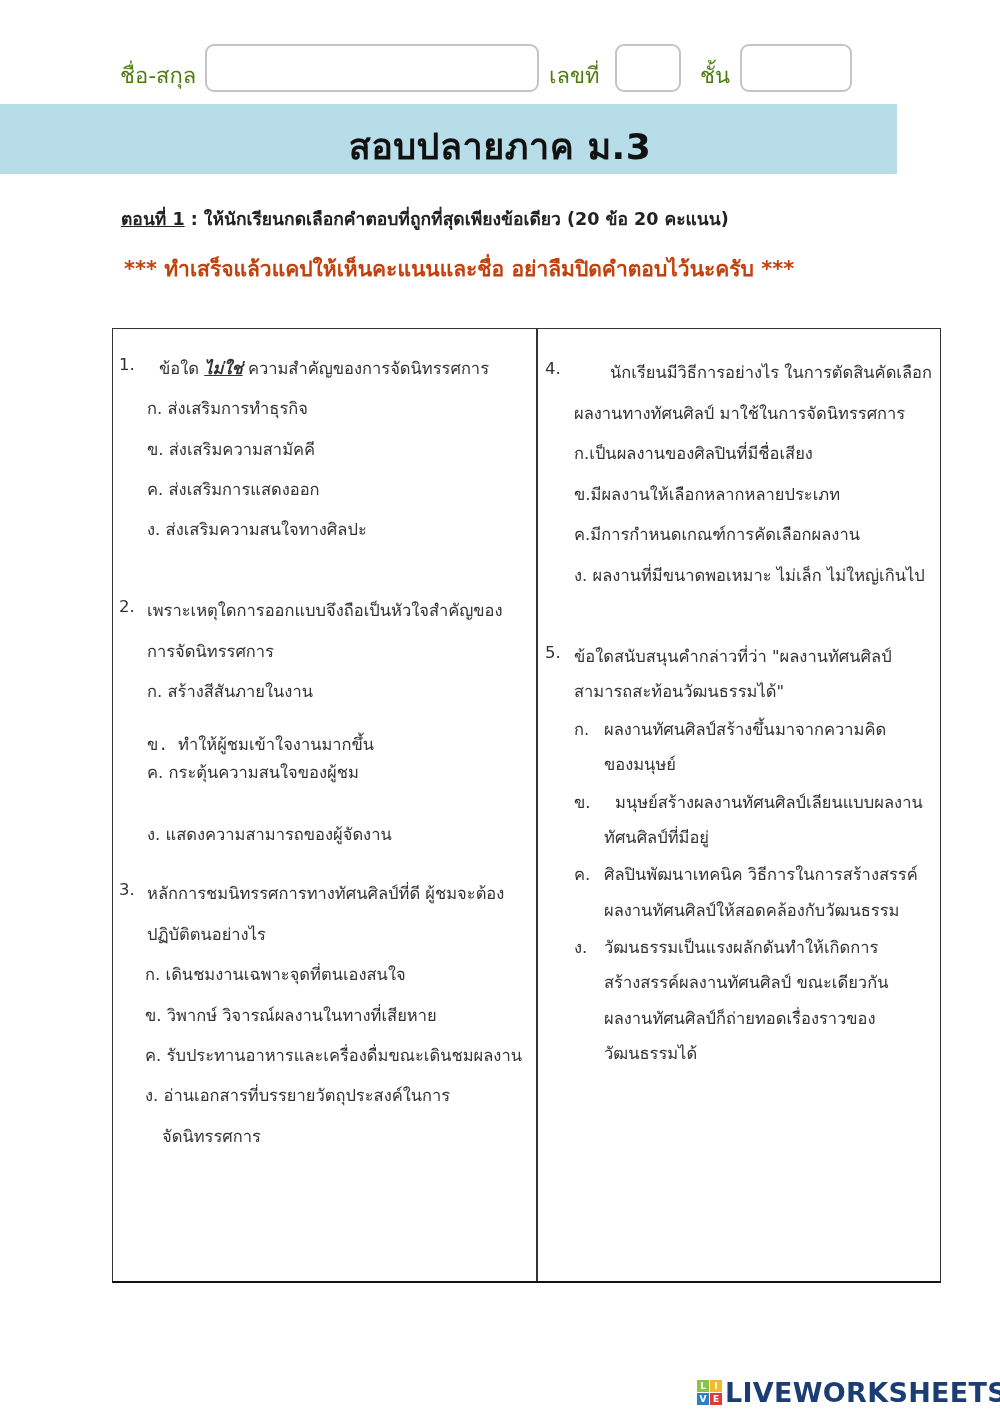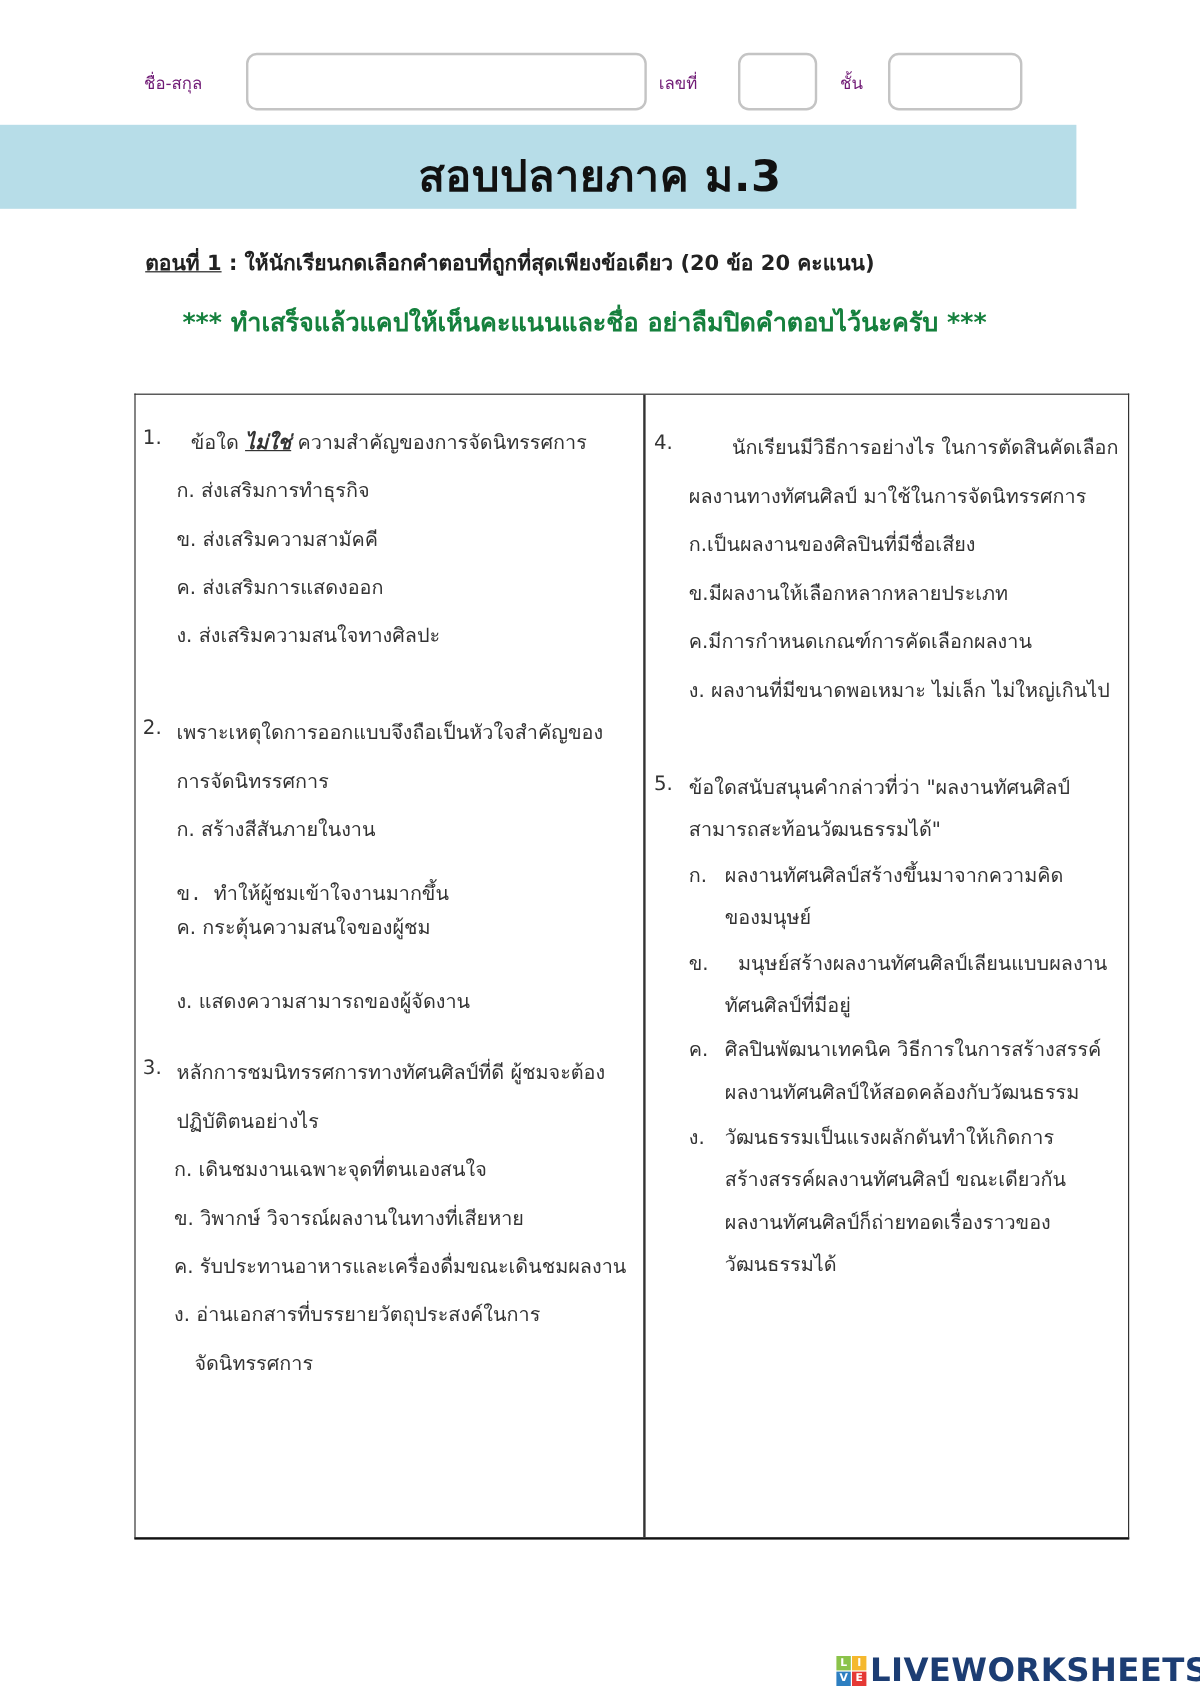--- a/index.html
+++ b/index.html
@@ -1,28 +1,28 @@
 <!DOCTYPE html>
 <html><head>
 <meta charset="utf-8">
 <style>
   * { box-sizing: border-box; margin: 0; padding: 0; }
   html, body { width: 1000px; height: 1413px; background: #ffffff; overflow: hidden; }
   body { position: relative; font-family: "DejaVu Sans", sans-serif; color: #222; }
 
   .header-row { position: absolute; top: 44px; left: 0; width: 1000px; height: 50px; }
-  .hlabel { position: absolute; top: 14px; font-size: 14px; color: #701a75; }
+  .hlabel { position: absolute; top: 14px; font-size: 22px; color: #4d7c0f; }
   .hinput { position: absolute; top: 0; height: 48px; border: 2px solid #c4c4c4; border-radius: 9px; background: #fff; outline: none; font-size: 18px; padding: 0 10px; }
 
   .title-band { position: absolute; top: 104px; left: 0; width: 897px; height: 70px; background: #b7dde8; }
   .title-text { position: absolute; top: 14px; left: 0; width: 1000px; text-align: center; font-size: 36px; font-weight: bold; color: #111; letter-spacing: 0.5px; }
 
   .instruction { position: absolute; top: 205px; left: 121px; font-size: 17.5px; font-weight: bold; color: #222; white-space: nowrap; }
   .instruction u { text-decoration: underline; }
-  .warning { position: absolute; top: 252px; left: 124px; font-size: 21px; font-weight: bold; color: #15803d; white-space: nowrap; margin-left: 28px; }
+  .warning { position: absolute; top: 252px; left: 124px; font-size: 21px; font-weight: bold; color: #c2410c; white-space: nowrap; }
 
   .qtable { position: absolute; top: 328px; left: 112px; width: 829px; height: 955px; border: 1.5px solid #333; border-bottom: 2px solid #111; }
   .qdivider { position: absolute; top: 0; left: 423px; width: 1.5px; height: 100%; background: #333; }
 
   .q { position: absolute; font-size: 16.5px; color: #333; }
   .qline { position: absolute; white-space: nowrap; }
   .qnum { position: absolute; }
   .em { font-weight: bold; font-style: italic; text-decoration: underline; }
 
   .footer-logo { position: absolute; left: 697px; top: 1378px; height: 28px; display: flex; align-items: center; }

